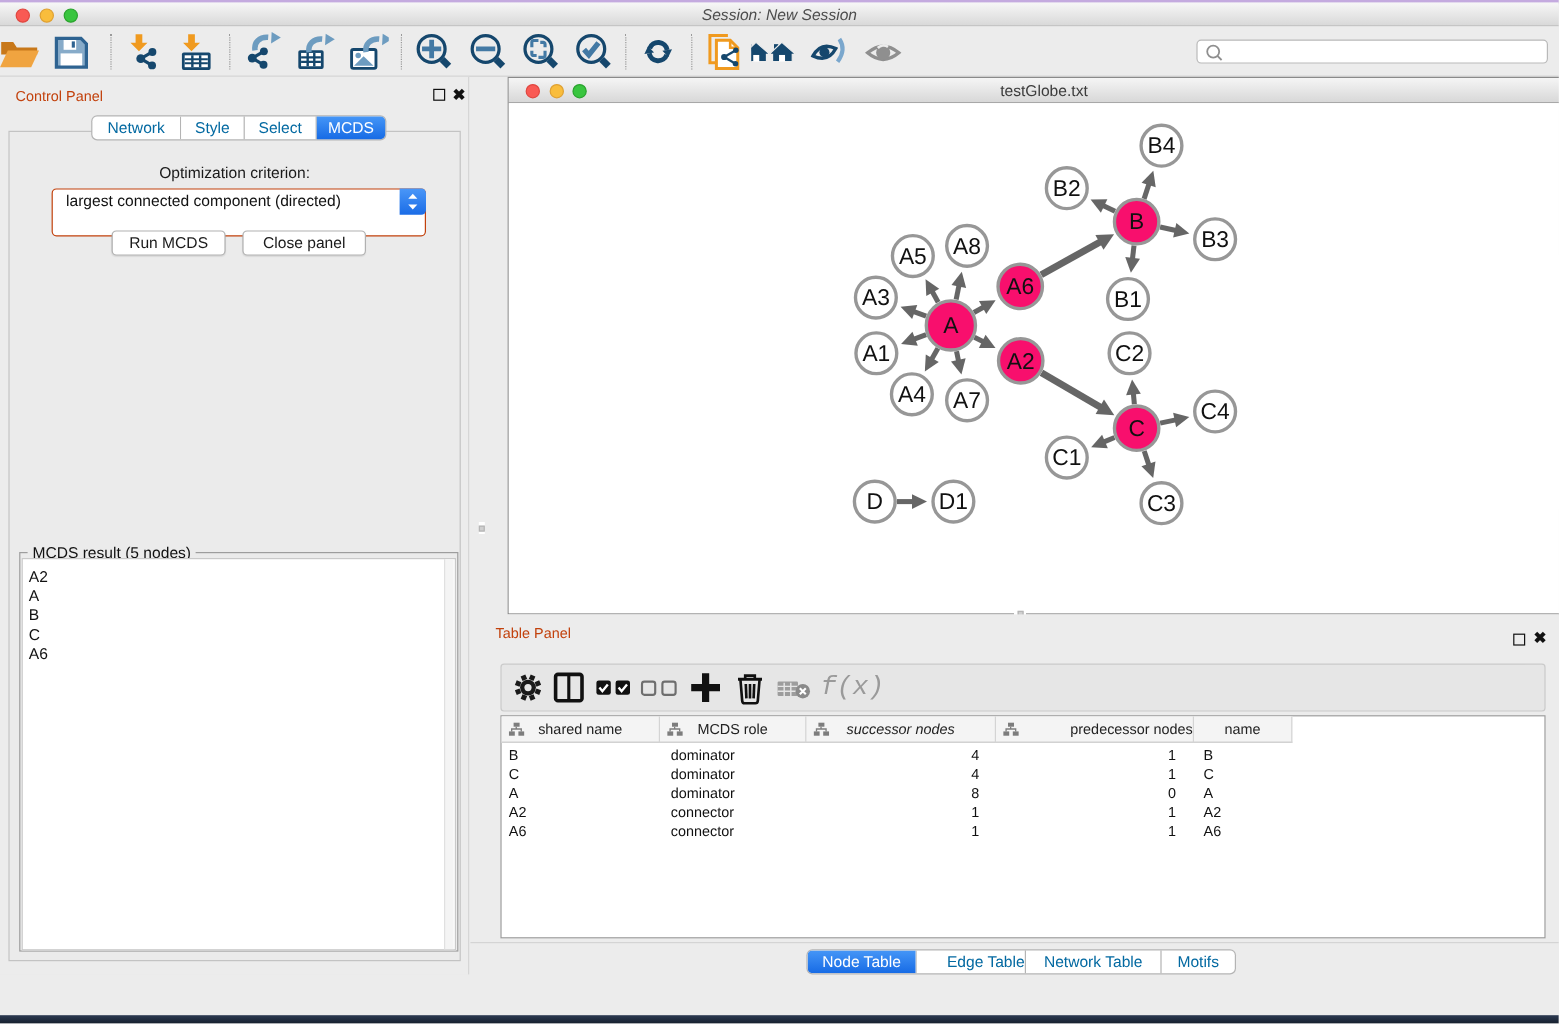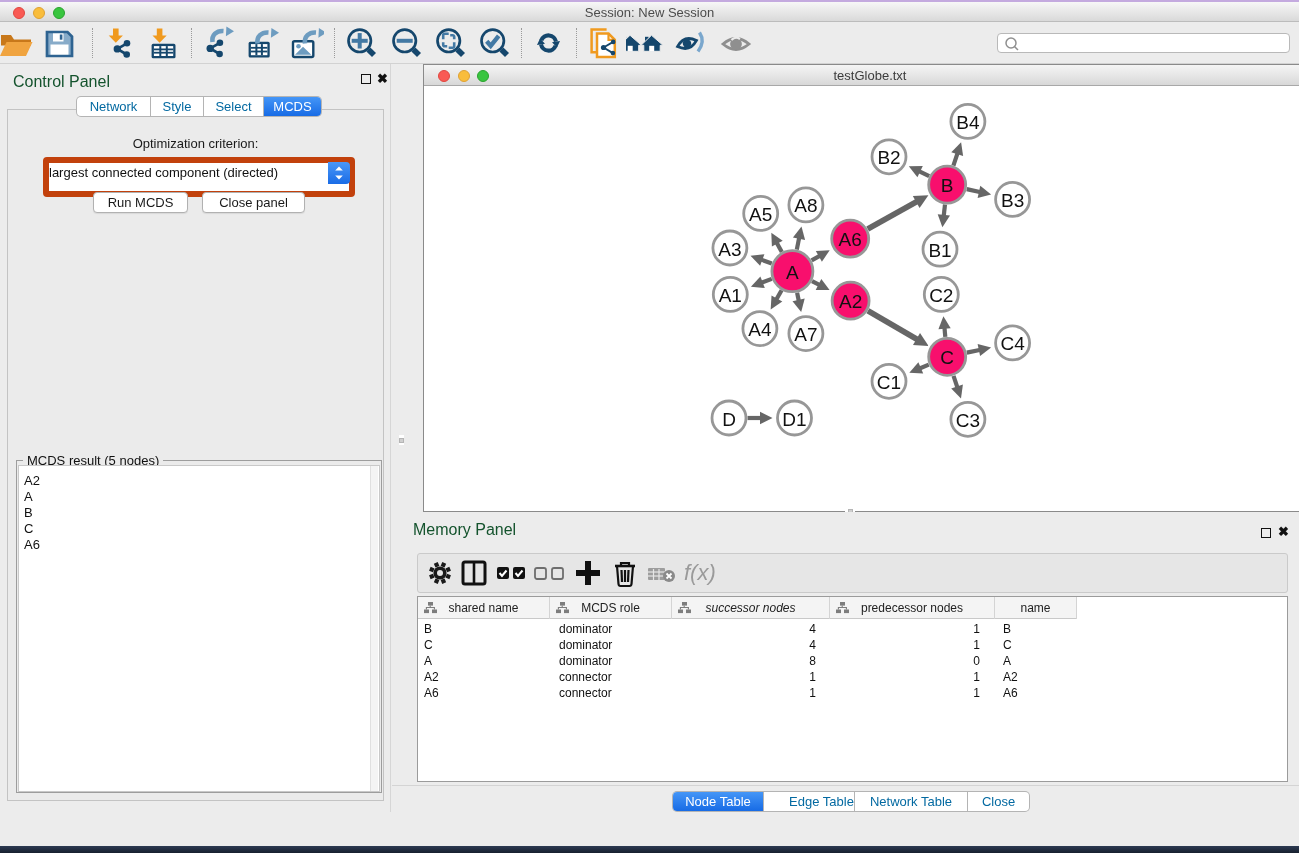--- a/index.html
+++ b/index.html
@@ -1,46 +1,46 @@
 <!DOCTYPE html>
 <html><head>
 <meta charset="utf-8">
 <style>
 * { margin:0; padding:0; box-sizing:border-box; }
 body { width:1299px; height:853px; overflow:hidden; font-family:"Liberation Sans", sans-serif; background:#ececec; }
 #app { position:relative; width:1299px; height:853px; background:#ececec; }
 .abs { position:absolute; }
 #topline { left:0; top:0; width:1299px; height:3px; background:#c4aadf; }
-#titlebar { left:0; top:2px; width:1299px; height:20px; background:linear-gradient(#f7f7f7,#d9d9d9); border-bottom:1px solid #bcbcbc; }
+#titlebar { left:0; top:2px; width:1299px; height:20px; background:linear-gradient(#f7f7f7,#d9d9d9); border-bottom:1px solid #bcbcbc;font-style:italic; }
 .tl { position:absolute; width:12px; height:12px; border-radius:50%; top:5px; }
 #titlebar .t1 { left:13px; background:#f95a54; border:1px solid #e04740; }
 #titlebar .t2 { left:33px; background:#f9bd3c; border:1px solid #dfa133; }
 #titlebar .t3 { left:53px; background:#39c53f; border:1px solid #2aa32e; }
 #apptitle { position:absolute; top:3px; width:100%; text-align:center; font-size:13px; color:#4c4c4c; }
 #toolbar { left:0; top:22px; width:1299px; height:42px; background:#ececec; border-bottom:1px solid #d2d2d2; }
 .sep { position:absolute; top:6px; height:30px; width:0; border-left:1px dotted #9a9a9a; }
 .ticon { position:absolute; top:5px; }
 #searchbox { position:absolute; left:997px; top:11px; width:293px; height:20px; background:#fff; border:1px solid #b9b9b9; border-radius:4px; }
 
 #cpanel { left:0; top:64px; width:391px; height:748px; background:#ececec; border-right:1px solid #d6d6d6; }
-.ptitle { position:absolute; left:13px; top:9px; font-size:16px; color:#14532d; }
+.ptitle { position:absolute; left:13px; top:9px; font-size:12px; color:#c2410c; }
 .fbox { position:absolute; width:10px; height:10px; border:1.5px solid #111; }
 .xmark { position:absolute; font-weight:bold; font-size:13px; color:#111; line-height:10px; }
 #cpinner { position:absolute; left:7px; top:45px; width:377px; height:692px; border:1px solid #c3c3c3; background:#ebebeb; }
 .seg { position:absolute; display:flex; height:19px; border-radius:4px; box-shadow:0 0 0 1px #b4b4b4; background:#fff; font-size:13px; }
 .seg div { display:flex; align-items:center; justify-content:center; border-right:1px solid #b4b4b4; color:#0369a1; }
 .seg div:last-child { border-right:none; }
 .seg .sel { background:linear-gradient(#4596f7,#176be5); color:#fff; }
 #cptabs { left:77px; top:33px; }
 #cptabs .s1 { width:74px; border-radius:4px 0 0 4px; }
 #cptabs .s2 { width:53px; }
 #cptabs .s3 { width:60px; }
 #cptabs .s4 { width:57px; border-radius:0 4px 4px 0; }
 #optlabel { position:absolute; left:0; top:72px; width:391px; text-align:center; font-size:13px; color:#1a1a1a; }
-#dropdown { position:absolute; left:43px; top:93px; width:312px; height:40px; background:#fff; border:6px solid #c2410c; border-radius:4px; font-size:13px; color:#111; line-height:20px; }
+#dropdown { position:absolute; left:43px; top:93px; width:312px; height:40px; background:#fff; border:1px solid #c2410c; border-radius:4px; font-size:13px; color:#111; line-height:20px; padding-left:11px; }
 #ddbtn { position:absolute; right:-1px; top:-1px; width:22px; height:22px; border-radius:0 4px 4px 0; background:linear-gradient(#4a97f8,#1a6ce6); }
 .btn { position:absolute; height:21px; background:#fff; border:1px solid #b1b1b1; border-radius:4px; font-size:13px; color:#1a1a1a; text-align:center; line-height:19px; box-shadow:0 1px 1px rgba(0,0,0,0.08); }
 #runbtn { left:93px; top:128px; width:95px; }
 #closebtn { left:202px; top:128px; width:103px; }
 #mcdsgroup { position:absolute; left:16px; top:396px; width:366px; height:333px; border:1px solid #9d9d9d; }
 #mcdslabel { position:absolute; left:6px; top:-8px; background:#ebebeb; padding:0 4px; font-size:13px; color:#111; }
 #mcdslist { position:absolute; left:1px; top:4px; width:362px; height:327px; background:#fff; border:1px solid #c9c9c9; }
 #mcdslist .sb { position:absolute; right:1px; top:0; width:8px; height:100%; background:#f4f4f4; border-left:1px solid #e0e0e0; }
 #mcdsitems { position:absolute; left:5px; top:7px; font-size:13px; color:#111; line-height:16px; }
 
@@ -335,21 +335,21 @@
           <line x1="6" y1="15" x2="15" y2="6" stroke="#9a9a9a" stroke-width="1"></line>
           <line x1="10" y1="15" x2="15" y2="10" stroke="#9a9a9a" stroke-width="1"></line>
         </svg>
     </div>
   </div>
   <div style="position:absolute;left:399px;top:435px;width:5px;height:10px;background:#fff;"></div>
   <div style="position:absolute;left:399px;top:437.5px;width:5px;height:5px;background:#cfcfcf;border:0.5px solid #b5b5b5;"></div>
   <div style="position:absolute;left:845px;top:509px;width:10px;height:5px;background:#fff;"></div>
   <div style="position:absolute;left:847.5px;top:509px;width:5px;height:5px;background:#cfcfcf;border:0.5px solid #b5b5b5;"></div>
   <div class="abs" id="tablepanel">
-    <div class="ptitle" style="left:21px;">Memory Panel</div>
+    <div class="ptitle" style="left:21px;">Table Panel</div>
     <div class="fbox" style="left:869px; top:16px;"></div>
     <div class="xmark" style="left:886px; top:15px;">✖</div>
     <div id="tptoolbar">
       <svg style="position:absolute;left:0px;top:0" width="44" height="40" viewBox="0 0 44 40">
           <circle cx="22" cy="19" r="6.6" fill="#1a1a1a"></circle>
           <rect x="28.1" y="20.3" width="4.2" height="4.2" transform="rotate(22 30.2 22.4)" fill="#1a1a1a"></rect>
           <rect x="23.3" y="25.1" width="4.2" height="4.2" transform="rotate(68 25.4 27.2)" fill="#1a1a1a"></rect>
           <rect x="16.5" y="25.1" width="4.2" height="4.2" transform="rotate(112 18.6 27.2)" fill="#1a1a1a"></rect>
           <rect x="11.7" y="20.3" width="4.2" height="4.2" transform="rotate(158 13.8 22.4)" fill="#1a1a1a"></rect>
           <rect x="11.7" y="13.5" width="4.2" height="4.2" transform="rotate(202 13.8 15.6)" fill="#1a1a1a"></rect>
@@ -393,21 +393,21 @@
           <g>
             <rect x="6" y="14" width="17" height="12" rx="1" fill="#9d9d9d"></rect>
             <line x1="6" y1="18" x2="23" y2="18" stroke="#e6e6e6" stroke-width="1.2"></line>
             <line x1="6" y1="22" x2="23" y2="22" stroke="#e6e6e6" stroke-width="1.2"></line>
             <line x1="11.5" y1="15" x2="11.5" y2="26" stroke="#e6e6e6" stroke-width="1.2"></line>
             <line x1="17" y1="15" x2="17" y2="26" stroke="#e6e6e6" stroke-width="1.2"></line>
             <circle cx="27" cy="22" r="6" fill="#8a8a8a"></circle>
             <path d="M24.5,19.5 l5,5 M29.5,19.5 l-5,5" stroke="#fff" stroke-width="1.8"></path>
           </g>
         </svg>
-      <div style="position:absolute;left:266px;top:6px;font-family:Liberation Sans, sans-serif;font-style:italic;font-size:22px;color:#9a9a9a;">f(x)</div>
+      <div style="position:absolute;left:266px;top:6px;font-family:Liberation Mono, monospace;font-style:italic;font-size:22px;color:#9a9a9a;">f(x)</div>
     </div>
     <div id="tbl">
       <div class="hdr" style="width:659px;"></div>
       <div class="hcell" style="left:0px;width:132px;">shared name</div>
       <svg style="position:absolute;left:6px;top:5px" width="13" height="12" viewBox="0 0 13 12">
           <g fill="#7d7d7d">
             <rect x="4" y="0" width="5" height="3.6"></rect>
             <rect x="0" y="7.5" width="5" height="3.6"></rect>
             <rect x="8" y="7.5" width="5" height="3.6"></rect>
             <path d="M6.2,3.6 v2 M2.4,7.5 v-2 h8 v2" stroke="#7d7d7d" fill="none" stroke-width="1.1"></path>
@@ -424,21 +424,21 @@
         </svg>
       <div class="hcell" style="left:254px;width:158px;font-style:italic;">successor nodes</div>
       <svg style="position:absolute;left:260px;top:5px" width="13" height="12" viewBox="0 0 13 12">
           <g fill="#7d7d7d">
             <rect x="4" y="0" width="5" height="3.6"></rect>
             <rect x="0" y="7.5" width="5" height="3.6"></rect>
             <rect x="8" y="7.5" width="5" height="3.6"></rect>
             <path d="M6.2,3.6 v2 M2.4,7.5 v-2 h8 v2" stroke="#7d7d7d" fill="none" stroke-width="1.1"></path>
           </g>
         </svg>
-      <div class="hcell" style="left:412px;width:165px;">predecessor nodes</div>
+      <div class="hcell" style="left:412px;width:165px;text-align:right;">predecessor nodes</div>
       <svg style="position:absolute;left:418px;top:5px" width="13" height="12" viewBox="0 0 13 12">
           <g fill="#7d7d7d">
             <rect x="4" y="0" width="5" height="3.6"></rect>
             <rect x="0" y="7.5" width="5" height="3.6"></rect>
             <rect x="8" y="7.5" width="5" height="3.6"></rect>
             <path d="M6.2,3.6 v2 M2.4,7.5 v-2 h8 v2" stroke="#7d7d7d" fill="none" stroke-width="1.1"></path>
           </g>
         </svg>
       <div class="hcell" style="left:577px;width:82px;">name</div>
       <div class="trow" style="top:24px;">
@@ -475,17 +475,17 @@
           <span class="tc" style="left:300px;width:92px;text-align:right">1</span>
           <span class="tc" style="left:470px;width:86px;text-align:right">1</span>
           <span class="tc" style="left:579px">A6</span>
         </div>
     </div>
   </div>
   <div class="seg" id="btabs">
     <div class="s1 sel">Node Table</div>
       <div class="s2">Edge Table</div>
       <div class="s3">Network Table</div>
-      <div class="s4">Close</div>
+      <div class="s4">Motifs</div>
   </div>
   <div class="abs" style="left:392px;top:785px;width:907px;height:1px;background:#d4d4d4;"></div>
   <div class="abs" id="bottomband"></div>
 </div>
 
 </body></html>

